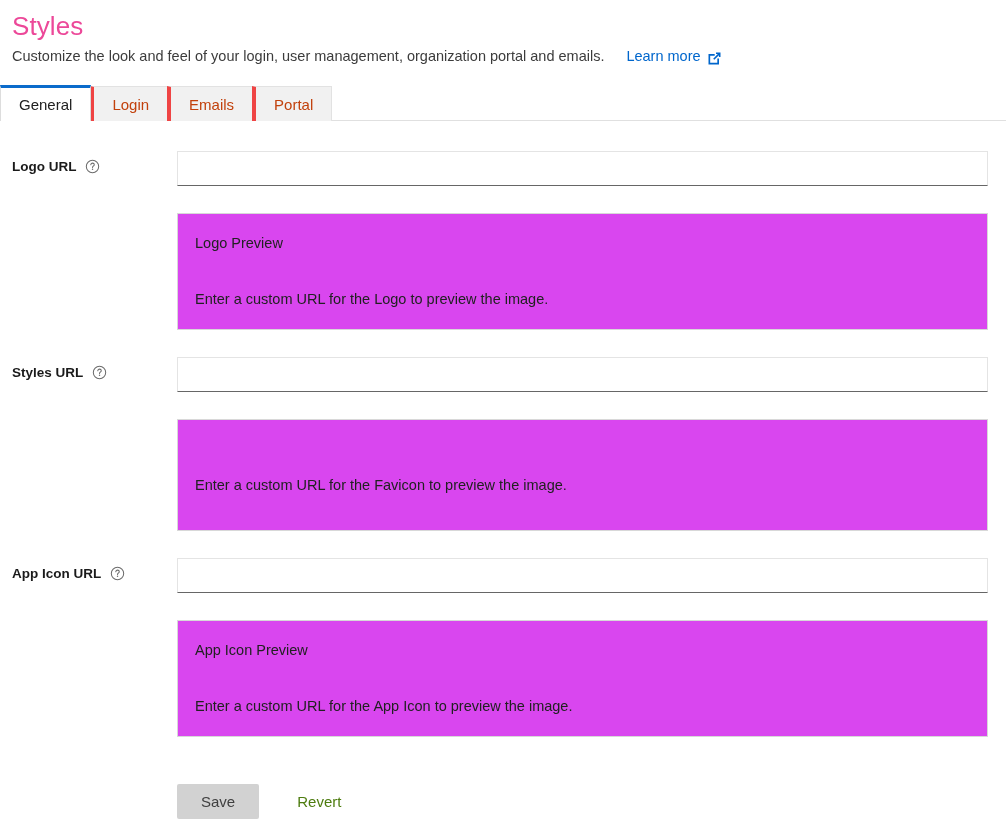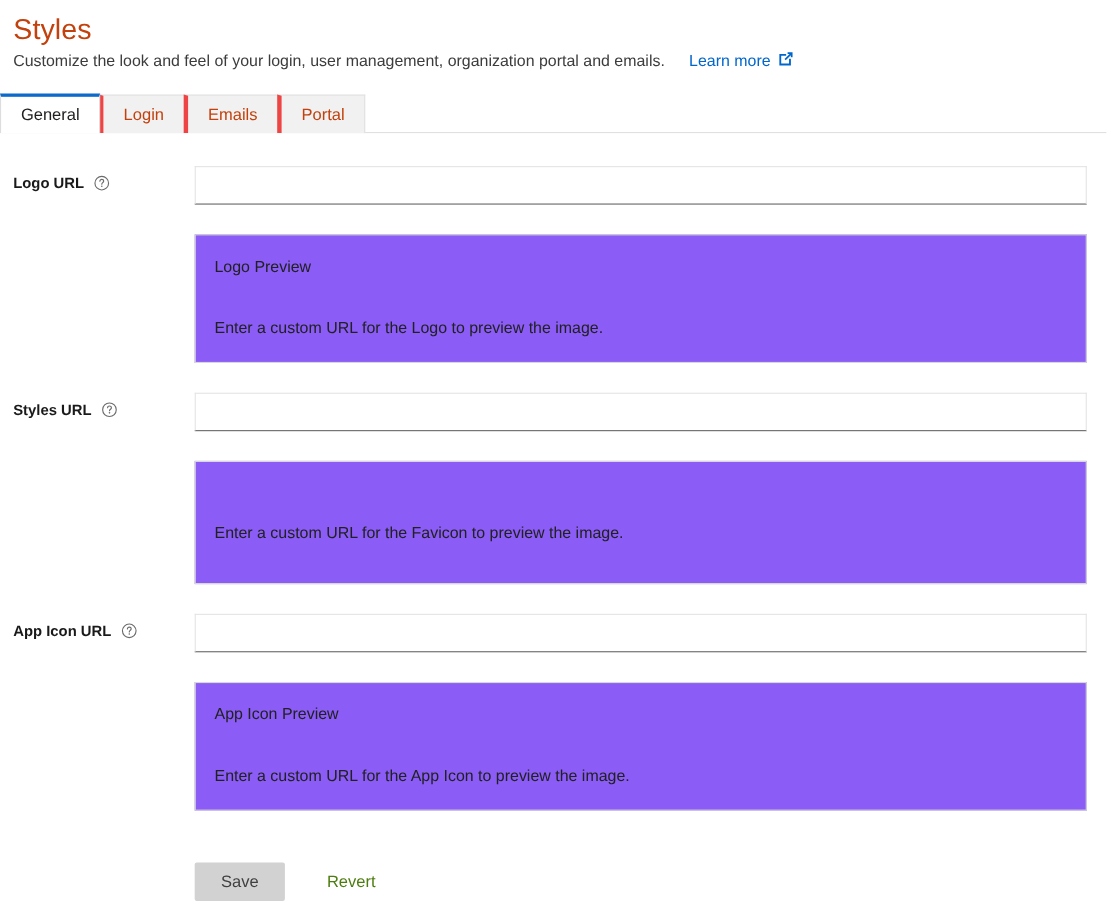--- a/index.html
+++ b/index.html
@@ -19,35 +19,35 @@
 
   
   .page-header {
     padding: 10px 0 0 12px;
   }
   .page-title {
     font-size: 26px;
     font-weight: 400;
     line-height: 32px;
     margin: 0;
-    color: #c2410c;
+    color: #ec4899;
     letter-spacing: 0.1px;
   }
   .subtitle-row {
     display: flex;
     align-items: center;
     margin-top: 4px;
     font-size: 14.5px;
     line-height: 20px;
     color: #3c3c3c;
   }
   .subtitle-text { white-space: nowrap; }
   .learn-more-link {
     display: inline-flex;
-    align-items: flex-start;
+    align-items: flex-end;
     gap: 6px;
     margin-left: 22px;
     color: #0066cc;
     text-decoration: none;
     font-size: 14.5px;
     cursor: pointer;
   }
   .ext-icon { display: inline-block; width: 15px; height: 15px; line-height: 0; }
 
   
@@ -148,21 +148,21 @@
     border: 1px solid #e4e4e4;
     border-bottom: 1px solid #666666;
     border-radius: 0;
     outline: none;
   }
   .text-input::placeholder { color: #9e9e9e; }
 
   .preview-box {
     margin-top: 27px;
     border: 1px solid #d8d8d8;
-    background: #8b5cf6;
+    background: #d946ef;
     padding: 19px 17px 20px 17px;
     min-height: 112px;
   }
   .preview-title {
     font-size: 14.5px;
     color: #212121;
     line-height: 20px;
   }
   .preview-hint {
     font-size: 14.5px;

